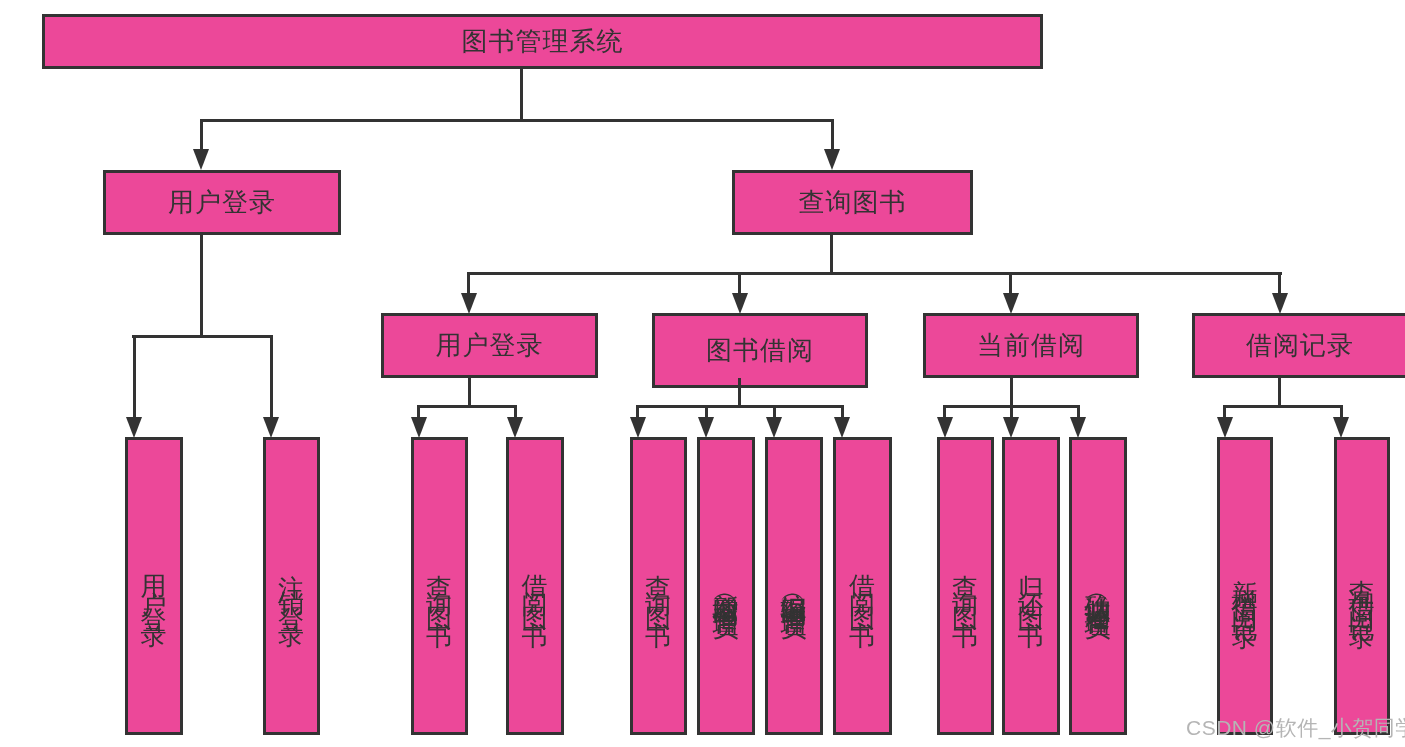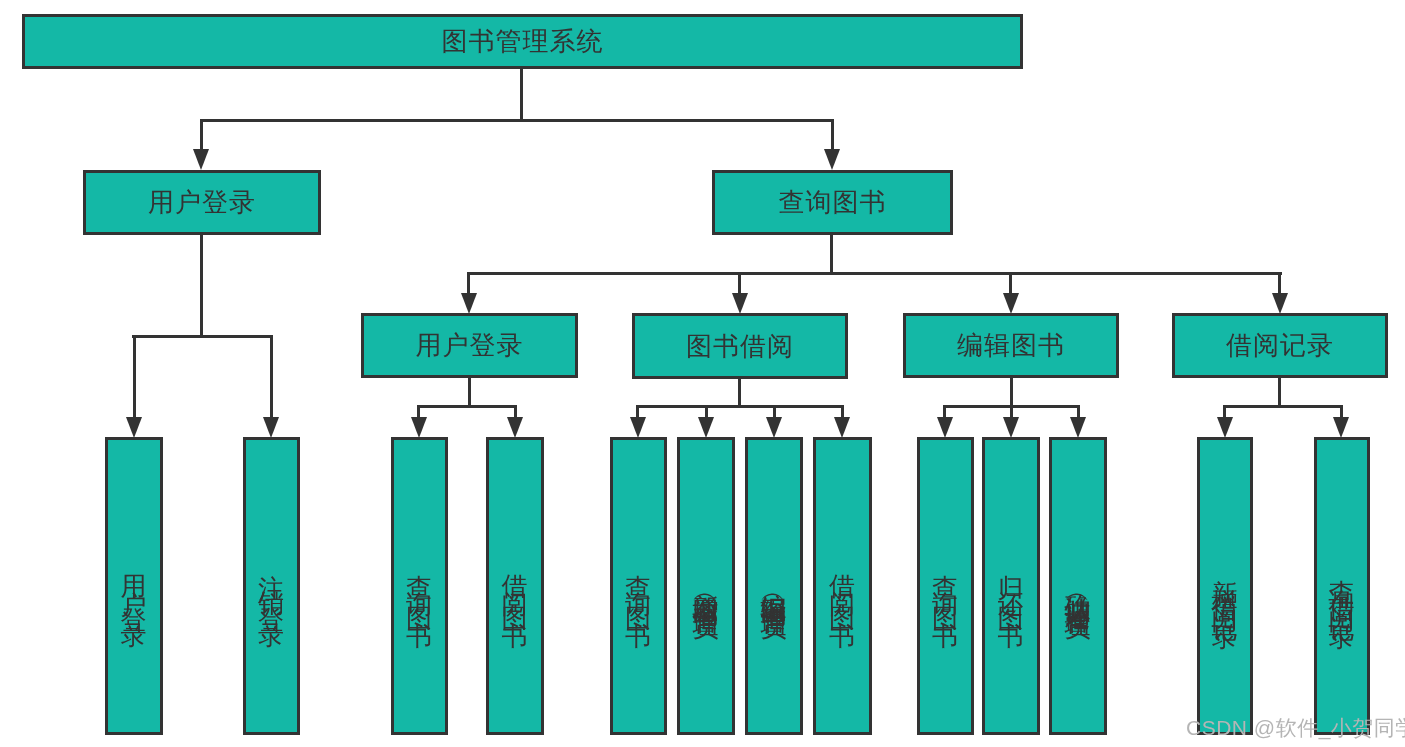--- a/index.html
+++ b/index.html
@@ -1,23 +1,23 @@
 <!DOCTYPE html>
 <html><head>
 <meta charset="utf-8">
 <style>
   html,body{margin:0;padding:0;background:#ffffff;}
   .canvas{
     position:relative;width:1405px;height:747px;background:#ffffff;overflow:hidden;
     font-family:"Liberation Sans",sans-serif;color:#333333;
   }
   .node{
-    position:absolute;box-sizing:border-box;border:3px solid #333333;background:#14b8a6;
+    position:absolute;box-sizing:border-box;border:3px solid #333333;background:#ec4899;
     display:flex;align-items:center;justify-content:center;
-    font-size:26px;color:#333333;letter-spacing:1px;
+    font-size:26px;color:#333333;letter-spacing:1px;margin-left:20px;
   }
   .leaf{padding:4px 0;}
   .leaf .vtext{
     writing-mode:vertical-rl;text-orientation:mixed;
     font-size:26px;line-height:1;color:#333333;
   }
   .ls4{letter-spacing:16px;}
   .ls6{letter-spacing:9px;}
   .ls9{letter-spacing:3px;}
   .hline,.vline{position:absolute;background:#333333;}
@@ -70,25 +70,25 @@
   <div class="vline" style="left:738px;top:272px;height:24px;"></div>
   <div class="arrow" style="left:732px;top:293px;"></div>
   <div class="vline" style="left:1009px;top:272px;height:24px;"></div>
   <div class="arrow" style="left:1003px;top:293px;"></div>
   <div class="vline" style="left:1278px;top:272px;height:24px;"></div>
   <div class="arrow" style="left:1272px;top:293px;"></div>
 
   <div class="node" style="left:361px;top:313px;width:217px;height:65px;">
     <span>用户登录</span>
   </div>
-  <div class="node" style="left:632px;top:313px;width:216px;height:66px;">
+  <div class="node" style="left:632px;top:313px;width:216px;height:75px;">
     <span>图书借阅</span>
   </div>
   <div class="node" style="left:903px;top:313px;width:216px;height:65px;">
-    <span>编辑图书</span>
+    <span>当前借阅</span>
   </div>
   <div class="node" style="left:1172px;top:313px;width:216px;height:65px;">
     <span>借阅记录</span>
   </div>
 
   <div class="vline" style="left:468px;top:378px;height:30px;"></div>
   <div class="hline" style="left:417px;top:405px;width:100px;"></div>
   <div class="vline" style="left:417px;top:405px;height:16px;"></div>
   <div class="arrow" style="left:411px;top:417px;"></div>
   <div class="vline" style="left:514px;top:405px;height:16px;"></div>

